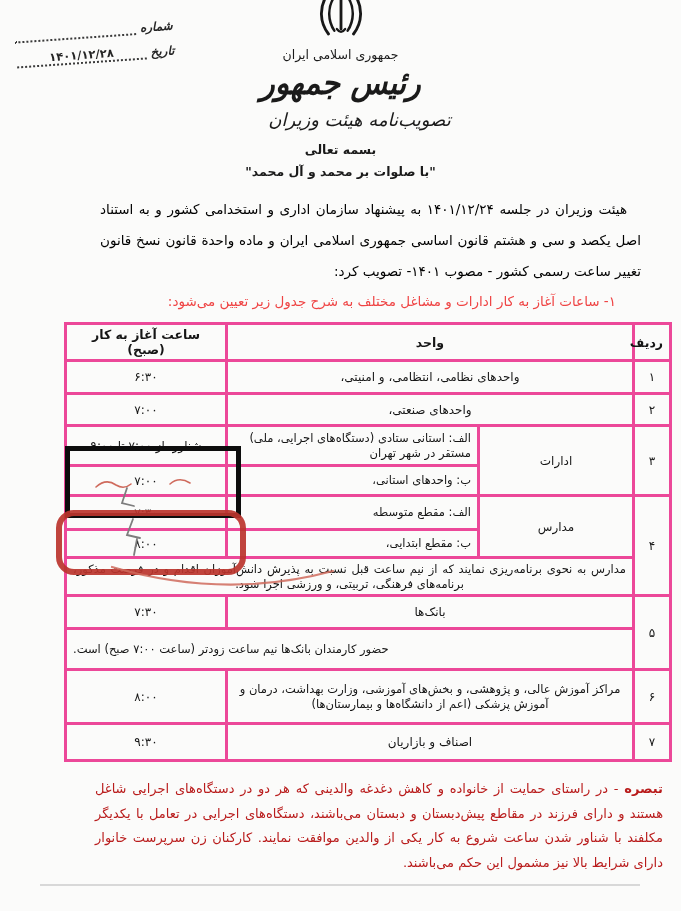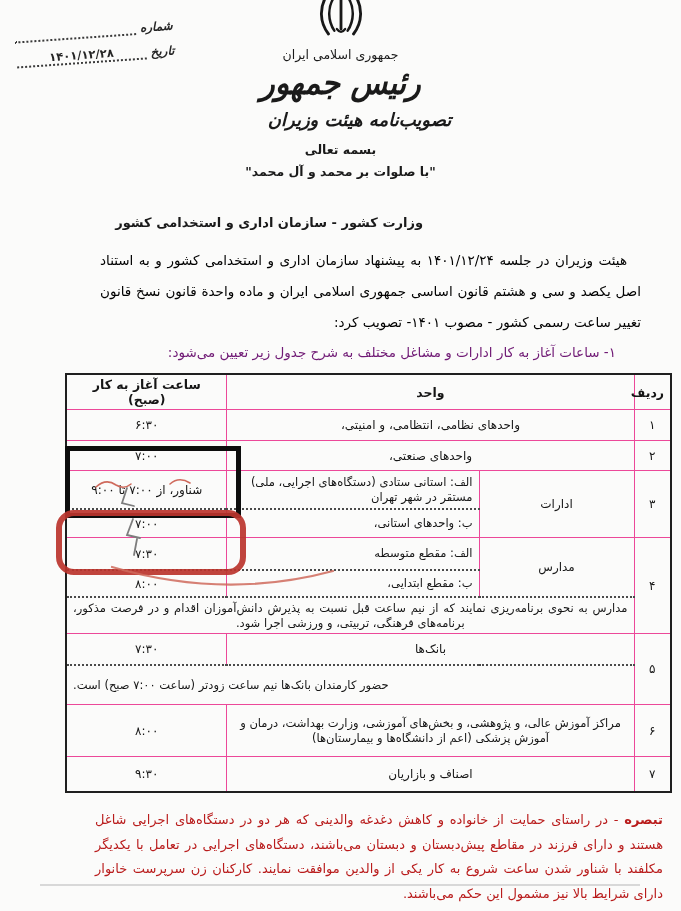--- a/index.html
+++ b/index.html
@@ -25,46 +25,46 @@
   }
 
   
   .header{ text-align:center; }
   .emblem{margin-top:-14px;}
   .country-title{font-size:12.5px;font-weight:normal;margin-top:1px;}
   .president-title{
     font-size:30px;font-weight:bold;font-style:italic;margin-top:3px;
     letter-spacing:1px;transform:scaleY(1.08);
   }
-  .decree-title{font-size:18px;font-weight:bold;font-style:italic;margin-top:9px;padding-left:38px;}
+  .decree-title{font-size:18px;font-weight:normal;font-style:italic;margin-top:9px;padding-left:38px;}
   .bismillah{font-size:12.5px;font-weight:bold;margin-top:12px;}
   .salawat{font-size:12.5px;font-weight:bold;margin-top:7px;}
 
   
   .addressee{
     direction:rtl;text-align:right;margin:36px 258px 0 0;
     font-size:13px;font-weight:bold;white-space:nowrap;
   }
   .body-par{
     direction:rtl;text-align:justify;margin:15px 40px 0 100px;
     font-size:13.5px;line-height:31px;text-indent:14px;color:#000000;
   }
   .item1{
     direction:rtl;text-align:right;margin:1px 65px 0 0;
-    font-size:13.5px;line-height:27px;color:#701a75;
+    font-size:13.5px;line-height:27px;color:#ef4444;
   }
 
   
   table.schedule{
     direction:rtl;border-collapse:collapse;width:605px;
     margin:7px 9px 0 auto;font-size:12px;color:#161616;
     border:2px solid #1f1f1f;table-layout:fixed;
   }
   table.schedule td,table.schedule th{
-    border:1px solid #ec4899;padding:2px 6px;vertical-align:middle;
+    border:3px solid #ec4899;padding:2px 6px;vertical-align:middle;
   }
   th{font-weight:bold;font-size:12.5px;}
   .c-center{text-align:center;}
   .c-right{text-align:right;}
   .dotted-top{border-top:2px dotted #4a4a4a !important;}
   .note-cell{
     font-size:11.5px;line-height:15px;text-align:justify;text-align-last:center;
     padding:4px 8px;
   }
   .note-cell-center{font-size:11.5px;text-align:left;padding:4px 8px;}
@@ -122,21 +122,20 @@
       </g>
       <circle cx="30" cy="9" r="3.2" fill="#181818"></circle>
     </svg>
     <div class="country-title rtl">جمهوری اسلامی ایران</div>
     <div class="president-title rtl">رئیس جمهور</div>
     <div class="decree-title rtl">تصویب‌نامه هیئت وزیران</div>
     <div class="bismillah rtl">بسمه تعالی</div>
     <div class="salawat rtl">"با صلوات بر محمد و آل محمد"</div>
   </div>
 
-  <div class="addressee">وزارت کشور - سازمان اداری و استخدامی کشور</div>
 
   <p class="body-par">هیئت وزیران در جلسه ۱۴۰۱/۱۲/۲۴ به پیشنهاد سازمان اداری و استخدامی کشور و به استناد اصل یکصد و سی و هشتم قانون اساسی جمهوری اسلامی ایران و ماده واحدة قانون نسخ قانون تغییر ساعت رسمی کشور - مصوب ۱۴۰۱- تصویب کرد:</p>
   <div class="item1">۱- ساعات آغاز به کار ادارات و مشاغل مختلف به شرح جدول زیر تعیین می‌شود:</div>
 
   <table class="schedule">
     <colgroup>
       <col style="width:37px">
         <col style="width:155px">
         <col style="width:252px">
         <col style="width:161px">

